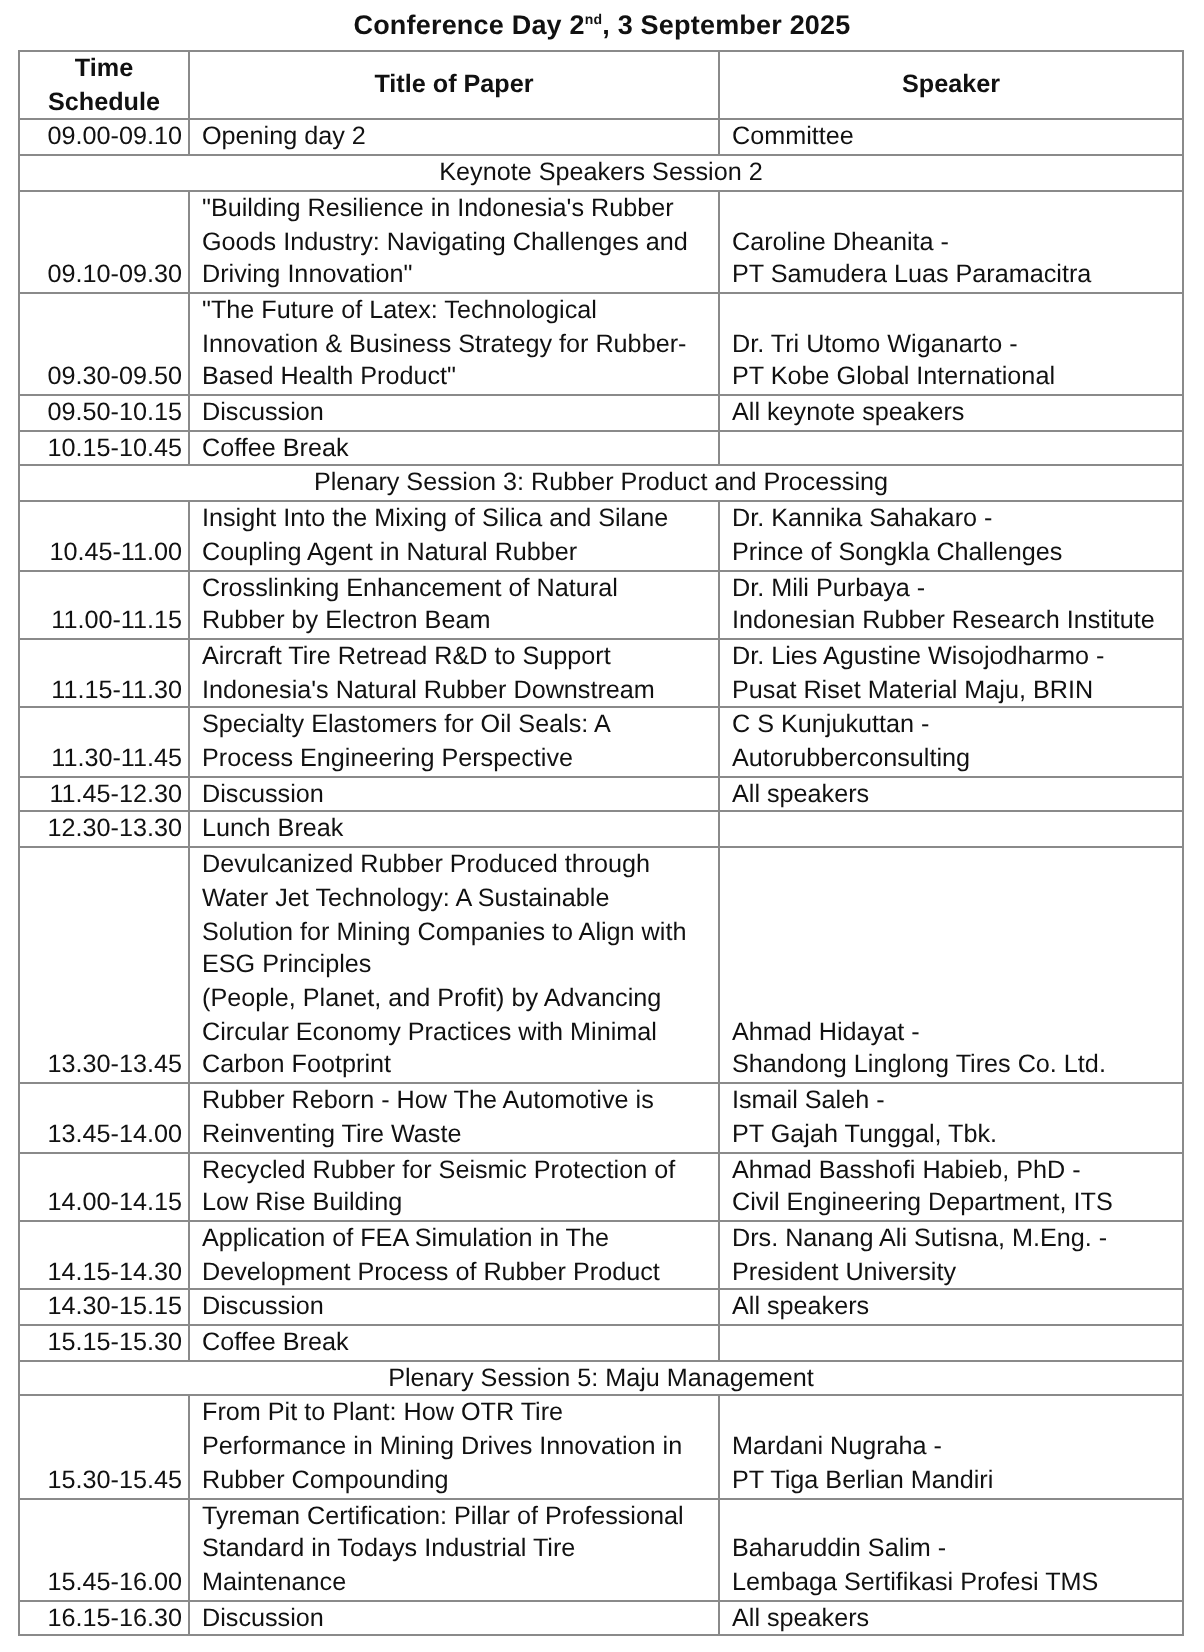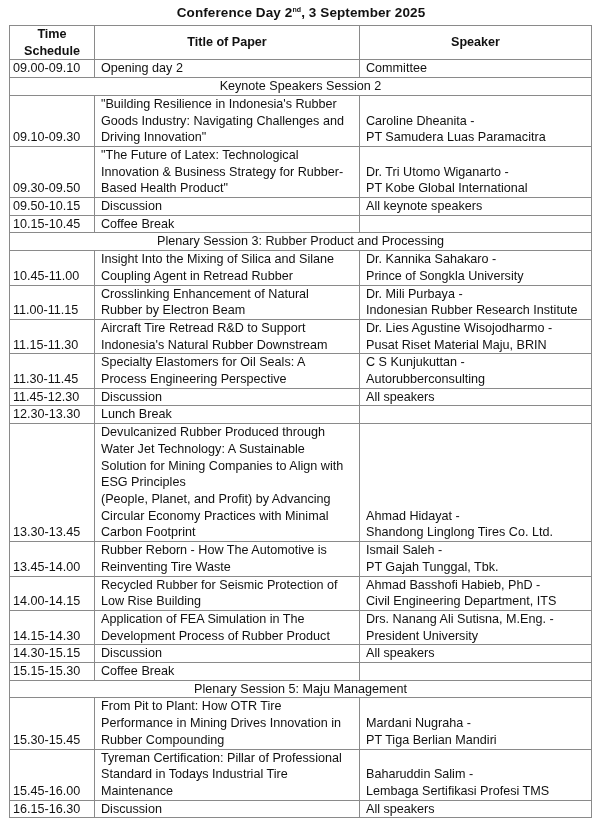--- a/index.html
+++ b/index.html
@@ -53,21 +53,21 @@
       overflow: hidden;
     }
     table.schedule th {
       font-weight: bold;
       text-align: center;
       vertical-align: middle;
       height: 32px;
       padding: 0 4px;
     }
     table.schedule td.time {
-      text-align: left;
+      text-align: right;
       padding: 0 3px;
     }
     table.schedule td.session {
       text-align: center;
       font-weight: normal;
     }
     table.schedule td.speaker {
       padding-left: 6px;
       margin-left: 45px;
     }
@@ -125,23 +125,23 @@
         <td class="time">10.15-10.45</td>
         <td class="title">Coffee Break</td>
         <td class="speaker"></td>
       </tr>
       <tr>
         <td colspan="3" class="session">Plenary Session 3: Rubber Product and Processing</td>
       </tr>
       <tr>
         <td class="time">10.45-11.00</td>
         <td class="title">Insight Into the Mixing of Silica and Silane
-Coupling Agent in Retread Rubber</td>
+Coupling Agent in Natural Rubber</td>
         <td class="speaker">Dr. Kannika Sahakaro -
-Prince of Songkla University</td>
+Prince of Songkla Challenges</td>
       </tr>
       <tr>
         <td class="time">11.00-11.15</td>
         <td class="title">Crosslinking Enhancement of Natural
 Rubber by Electron Beam</td>
         <td class="speaker">Dr. Mili Purbaya -
 Indonesian Rubber Research Institute</td>
       </tr>
       <tr>
         <td class="time">11.15-11.30</td>

